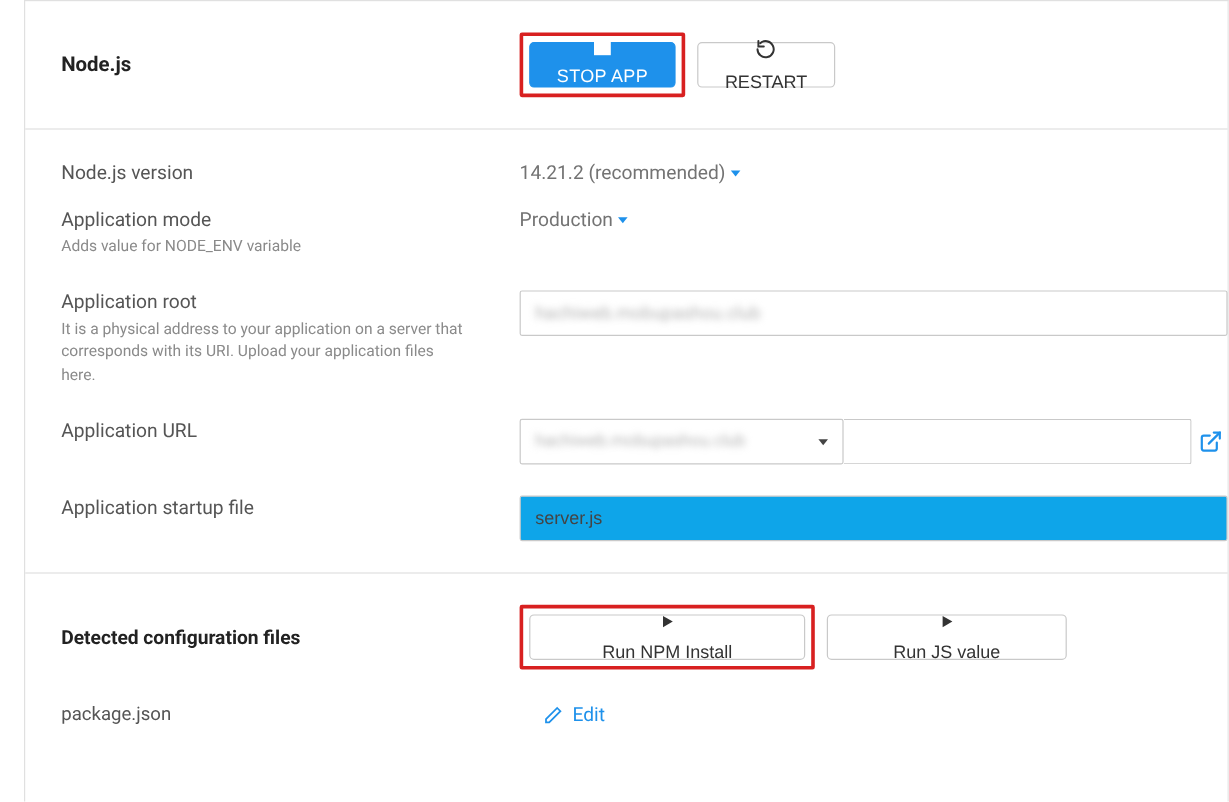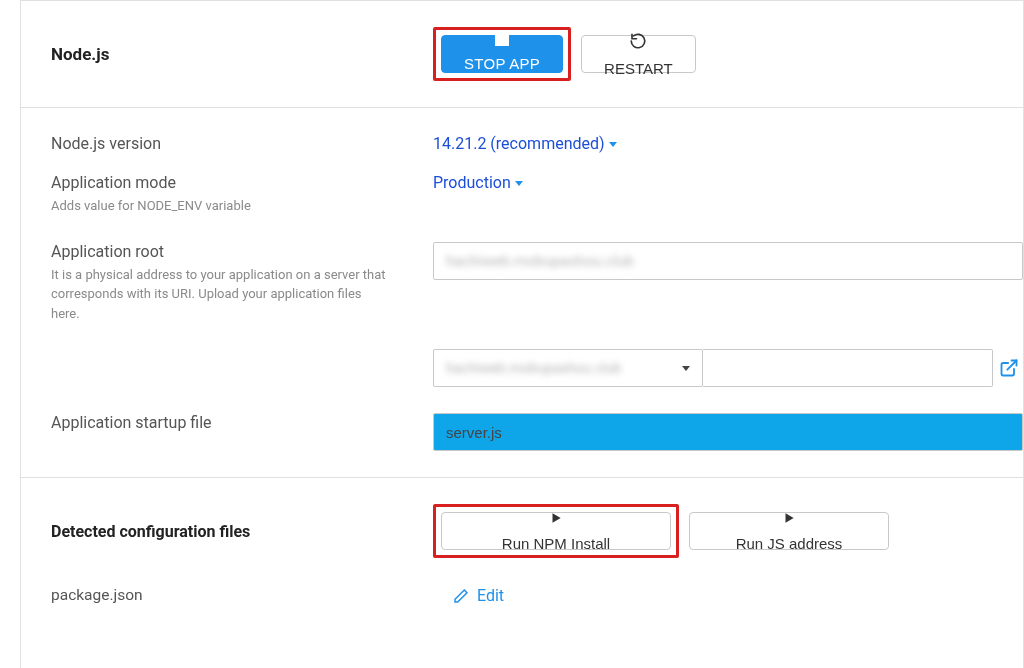--- a/index.html
+++ b/index.html
@@ -72,21 +72,21 @@
     border-color: #1e91eb;
     color: #fff;
     letter-spacing: 0.3px;
   }
   .btn-primary .stop-sq {
     width: 12px; height: 12px; background: #fff;
     box-shadow: 0 0 0 1px #fff;
   }
   .btn-group { display: flex; gap: 10px; align-items: center; }
   .link-dropdown {
-    color: #1d4ed8;
+    color: #737373;
     font-size: 16px;
     display: inline-flex;
     align-items: center;
     gap: 4px;
     cursor: pointer;
   }
   .caret {
     width: 0; height: 0;
     border-left: 4px solid transparent;
     border-right: 4px solid transparent;
@@ -226,20 +226,21 @@
       </div>
       <div class="field-col">
         <div class="input-box">
           <span class="input-blurred">hachiweb.mobupashou.club</span>
         </div>
       </div>
     </div>
 
     <div class="row mb26">
       <div class="label-col">
+        <div class="field-label">Application URL</div>
       </div>
       <div class="field-col">
         <div class="url-row">
           <div class="url-select">
             <span class="seltext">hachiweb.mobupashou.club</span>
             <span class="caretsm"></span>
           </div>
           <div class="url-tail"></div>
           <span class="openlink">
             <svg width="20" height="20" viewBox="0 0 24 24" fill="none" stroke="#1e91eb" stroke-width="2.2" stroke-linecap="round">
@@ -278,21 +279,21 @@
               </span>
               <span>Run NPM Install</span>
             </button>
           </span>
           <button class="btn" style="width:200px">
             <span>
               <svg width="14" height="14" viewBox="0 0 24 24">
                   <polygon points="6,4 20,12 6,20" fill="#333"></polygon>
                 </svg>
             </span>
-            <span>Run JS address</span>
+            <span>Run JS value</span>
           </button>
         </div>
       </div>
     </div>
 
     <div class="row">
       <div class="label-col">
         <div class="subfile">package.json</div>
       </div>
       <div class="field-col">

